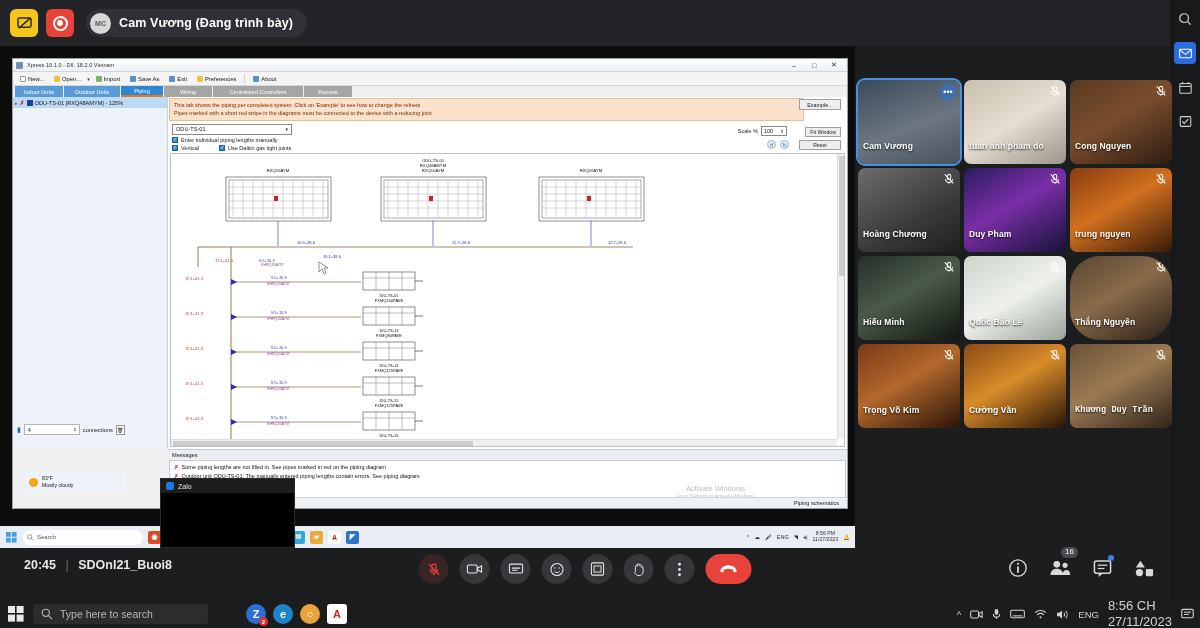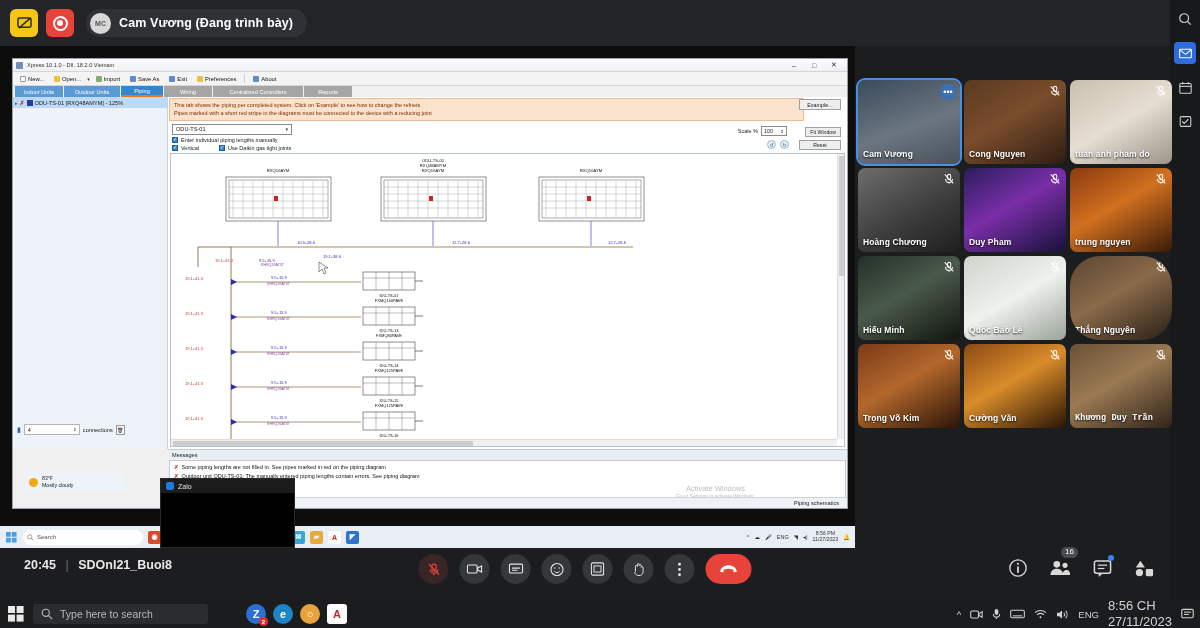--- a/index.html
+++ b/index.html
@@ -160,21 +160,21 @@
               border: 1px solid #2a2a2a; }
   .zalo-hdr { height: 14px; background: #1c1c1c; display: flex; align-items: center; gap: 4px; padding-left: 5px; }
   .zalo-ic { width: 8px; height: 8px; background: #1f7ae0; border-radius: 2px; }
   .zalo-t { font-size: 7px; color: #e6e6e6; }
 
   
   .grid { position: absolute; left: 858px; top: 80px; width: 312px; display: grid;
           grid-template-columns: repeat(3, 102px); gap: 4px; }
   .tile { width: 102px; height: 84px; border-radius: 7px; position: relative; overflow: hidden; background: #2b2c30; }
   .tile.speaking { outline: 2px solid #4a90e2; }
-  .tile .nm { position: absolute; left: 5px; bottom: 5px; font-size: 8.5px; font-weight: bold; color: #fff;
+  .tile .nm { position: absolute; left: 5px; bottom: 13px; font-size: 8.5px; font-weight: bold; color: #fff;
               text-shadow: 0 1px 2px rgba(0,0,0,.85); letter-spacing: .1px; }
   .mute { position: absolute; right: 5px; top: 5px; width: 12px; height: 12px; color: #fff; opacity: .95; }
   .dots { position: absolute; right: 4px; top: 4px; width: 16px; height: 16px; background: #3d6fb4;
           border-radius: 50%; display: flex; align-items: center; justify-content: center; color: #fff; font-size: 9px; }
 
   
   .bottom { position: absolute; left: 0; bottom: 28px; width: 1170px; height: 52px; background: #1c1d1f; }
   .meet-meta { position: absolute; left: 24px; top: 10px; font-size: 12.5px; font-weight: bold; color: #e8e8e8; }
   .meet-meta .sep { color: #6b6b6b; margin: 0 6px; font-weight: normal; }
   .ctrls { position: absolute; left: 50%; transform: translateX(-50%); top: 6px; display: flex; gap: 11px; align-items: center; }
@@ -639,33 +639,33 @@
       <div class="zalo-t">Zalo</div>
     </div>
   </div>
 </div>
 
 <div class="grid" id="grid">
     <div class="tile speaking" style="background: linear-gradient(160deg, rgb(59, 75, 92), rgb(107, 118, 128) 55%, rgb(71, 82, 92));">
       <div class="nm">Cam Vương</div>
       <div class="dots">•••</div>
     </div>
+    <div class="tile" style="background: linear-gradient(150deg, rgb(201, 191, 174), rgb(230, 222, 210) 50%, rgb(157, 148, 138));">
+      <div class="nm">tuan anh pham do</div>
+      <div class="mute">
+        <svg width="12" height="12" viewBox="0 0 14 14">
+          <rect x="5" y="1.6" width="4" height="6.2" rx="2" fill="none" stroke="#fff" stroke-width="1.2"></rect>
+          <path d="M3 7 A4 4 0 0 0 11 7" fill="none" stroke="#fff" stroke-width="1.2"></path>
+          <line x1="7" y1="10.4" x2="7" y2="12.4" stroke="#fff" stroke-width="1.2"></line>
+          <line x1="2" y1="1.5" x2="12" y2="12" stroke="#fff" stroke-width="1.3"></line>
+        </svg>
+      </div>
+    </div>
     <div class="tile" style="background: linear-gradient(150deg, rgb(90, 58, 34), rgb(122, 77, 44) 45%, rgb(46, 29, 18));">
       <div class="nm">Cong Nguyen</div>
-      <div class="mute">
-        <svg width="12" height="12" viewBox="0 0 14 14">
-          <rect x="5" y="1.6" width="4" height="6.2" rx="2" fill="none" stroke="#fff" stroke-width="1.2"></rect>
-          <path d="M3 7 A4 4 0 0 0 11 7" fill="none" stroke="#fff" stroke-width="1.2"></path>
-          <line x1="7" y1="10.4" x2="7" y2="12.4" stroke="#fff" stroke-width="1.2"></line>
-          <line x1="2" y1="1.5" x2="12" y2="12" stroke="#fff" stroke-width="1.3"></line>
-        </svg>
-      </div>
-    </div>
-    <div class="tile" style="background: linear-gradient(150deg, rgb(201, 191, 174), rgb(230, 222, 210) 50%, rgb(157, 148, 138));">
-      <div class="nm">tuan anh pham do</div>
       <div class="mute">
         <svg width="12" height="12" viewBox="0 0 14 14">
           <rect x="5" y="1.6" width="4" height="6.2" rx="2" fill="none" stroke="#fff" stroke-width="1.2"></rect>
           <path d="M3 7 A4 4 0 0 0 11 7" fill="none" stroke="#fff" stroke-width="1.2"></path>
           <line x1="7" y1="10.4" x2="7" y2="12.4" stroke="#fff" stroke-width="1.2"></line>
           <line x1="2" y1="1.5" x2="12" y2="12" stroke="#fff" stroke-width="1.3"></line>
         </svg>
       </div>
     </div>
     <div class="tile" style="background: linear-gradient(150deg, rgb(109, 109, 109), rgb(58, 58, 58) 60%, rgb(31, 31, 31));">

